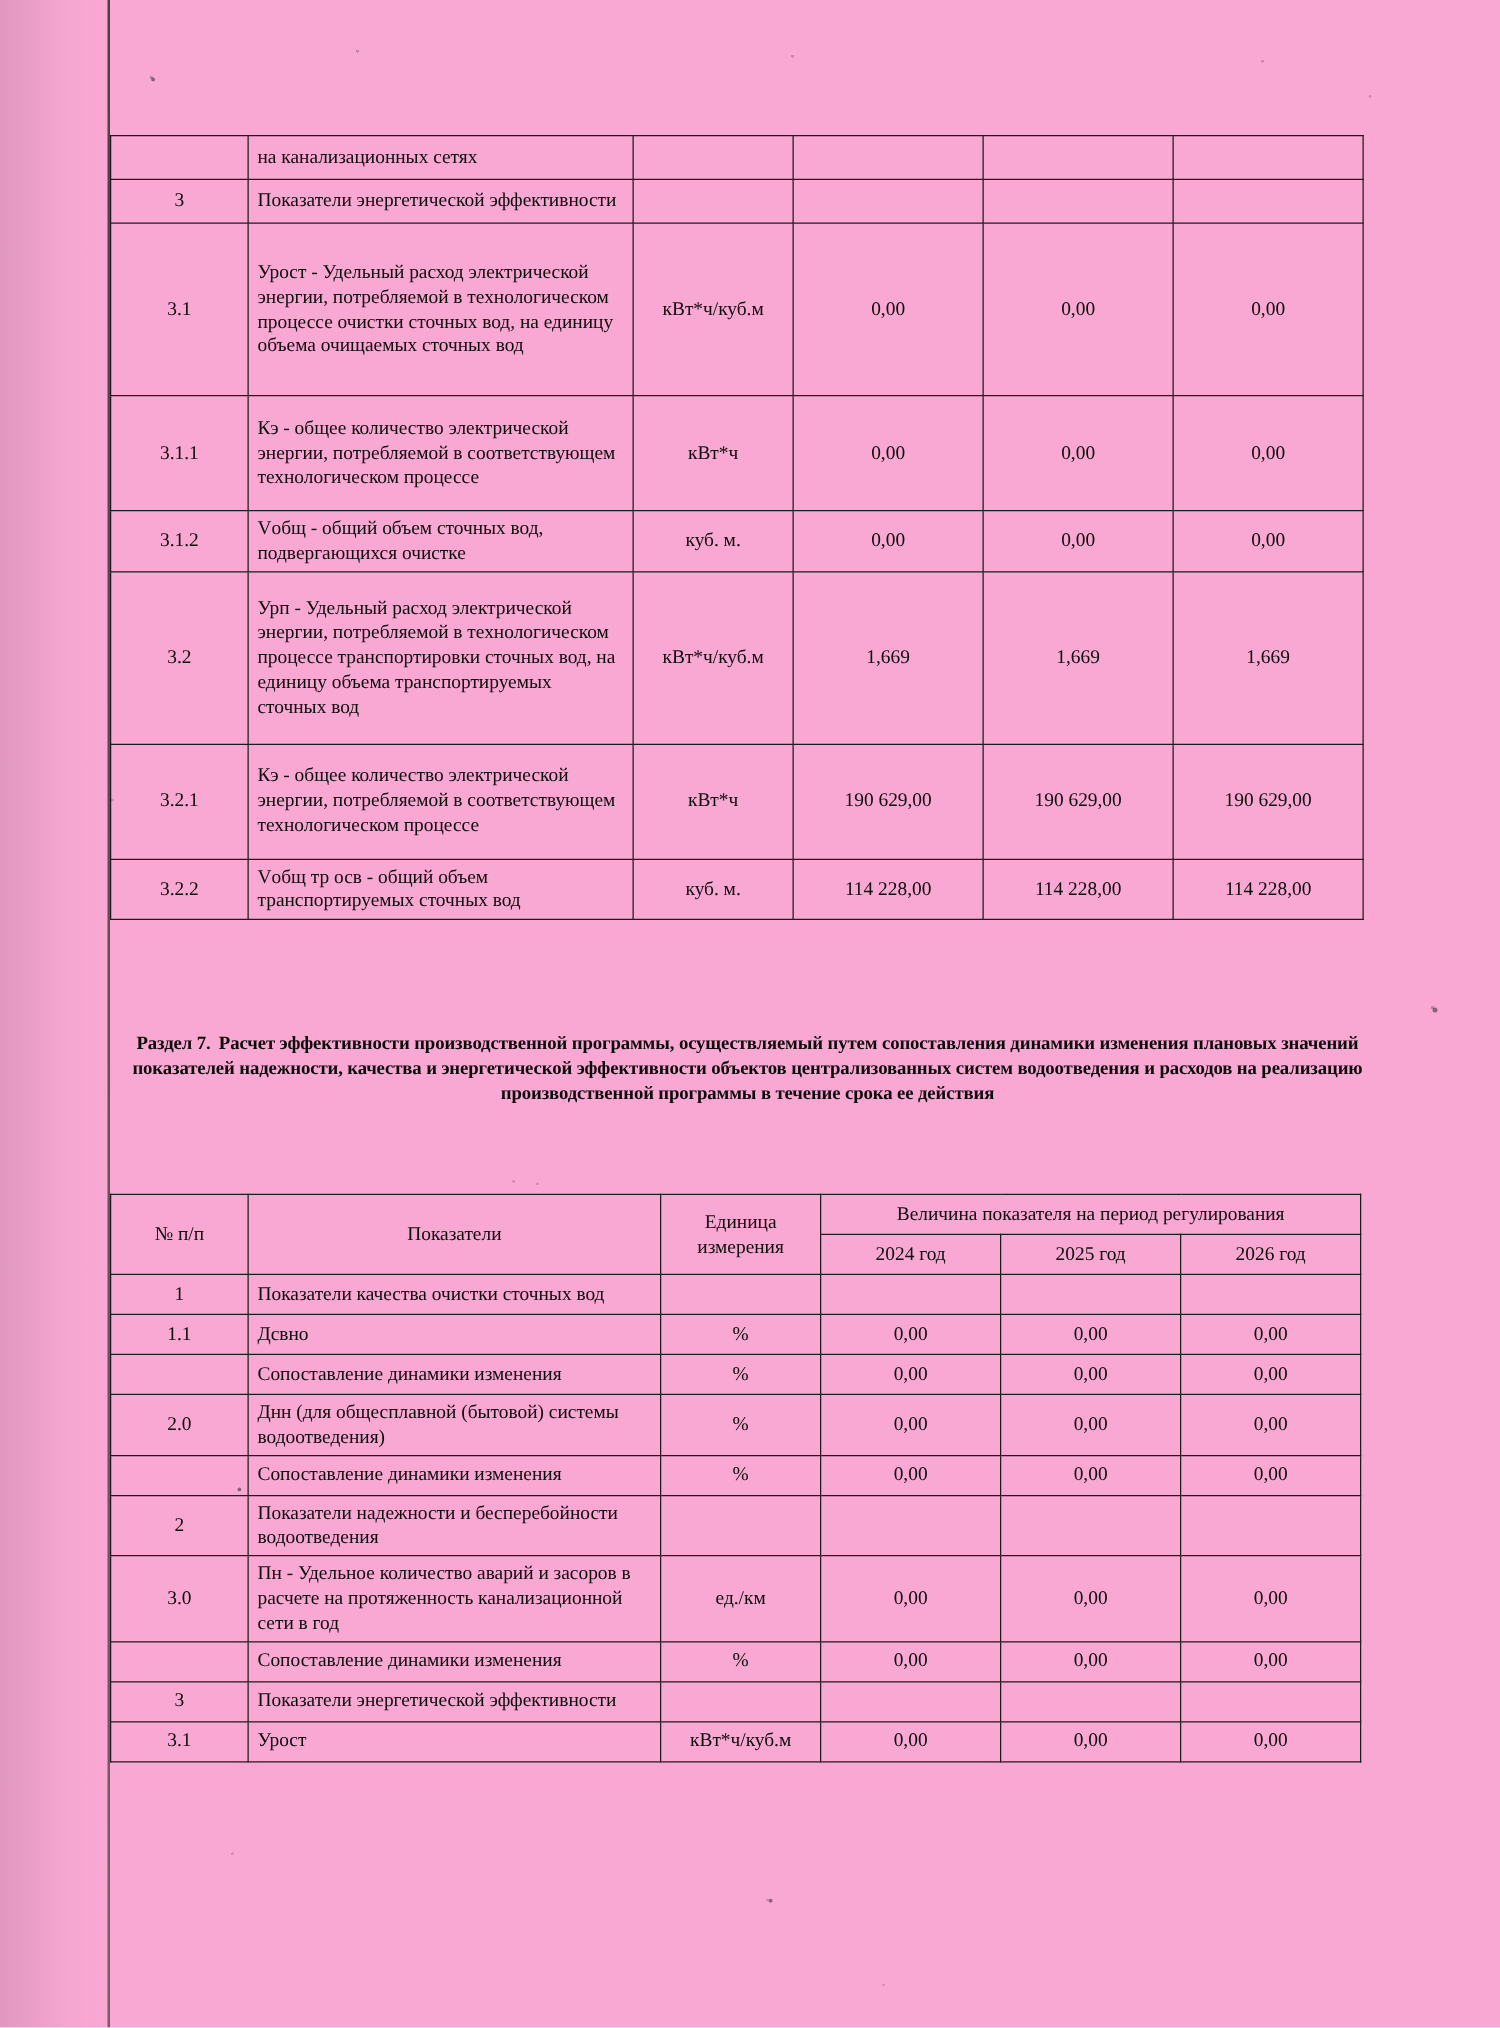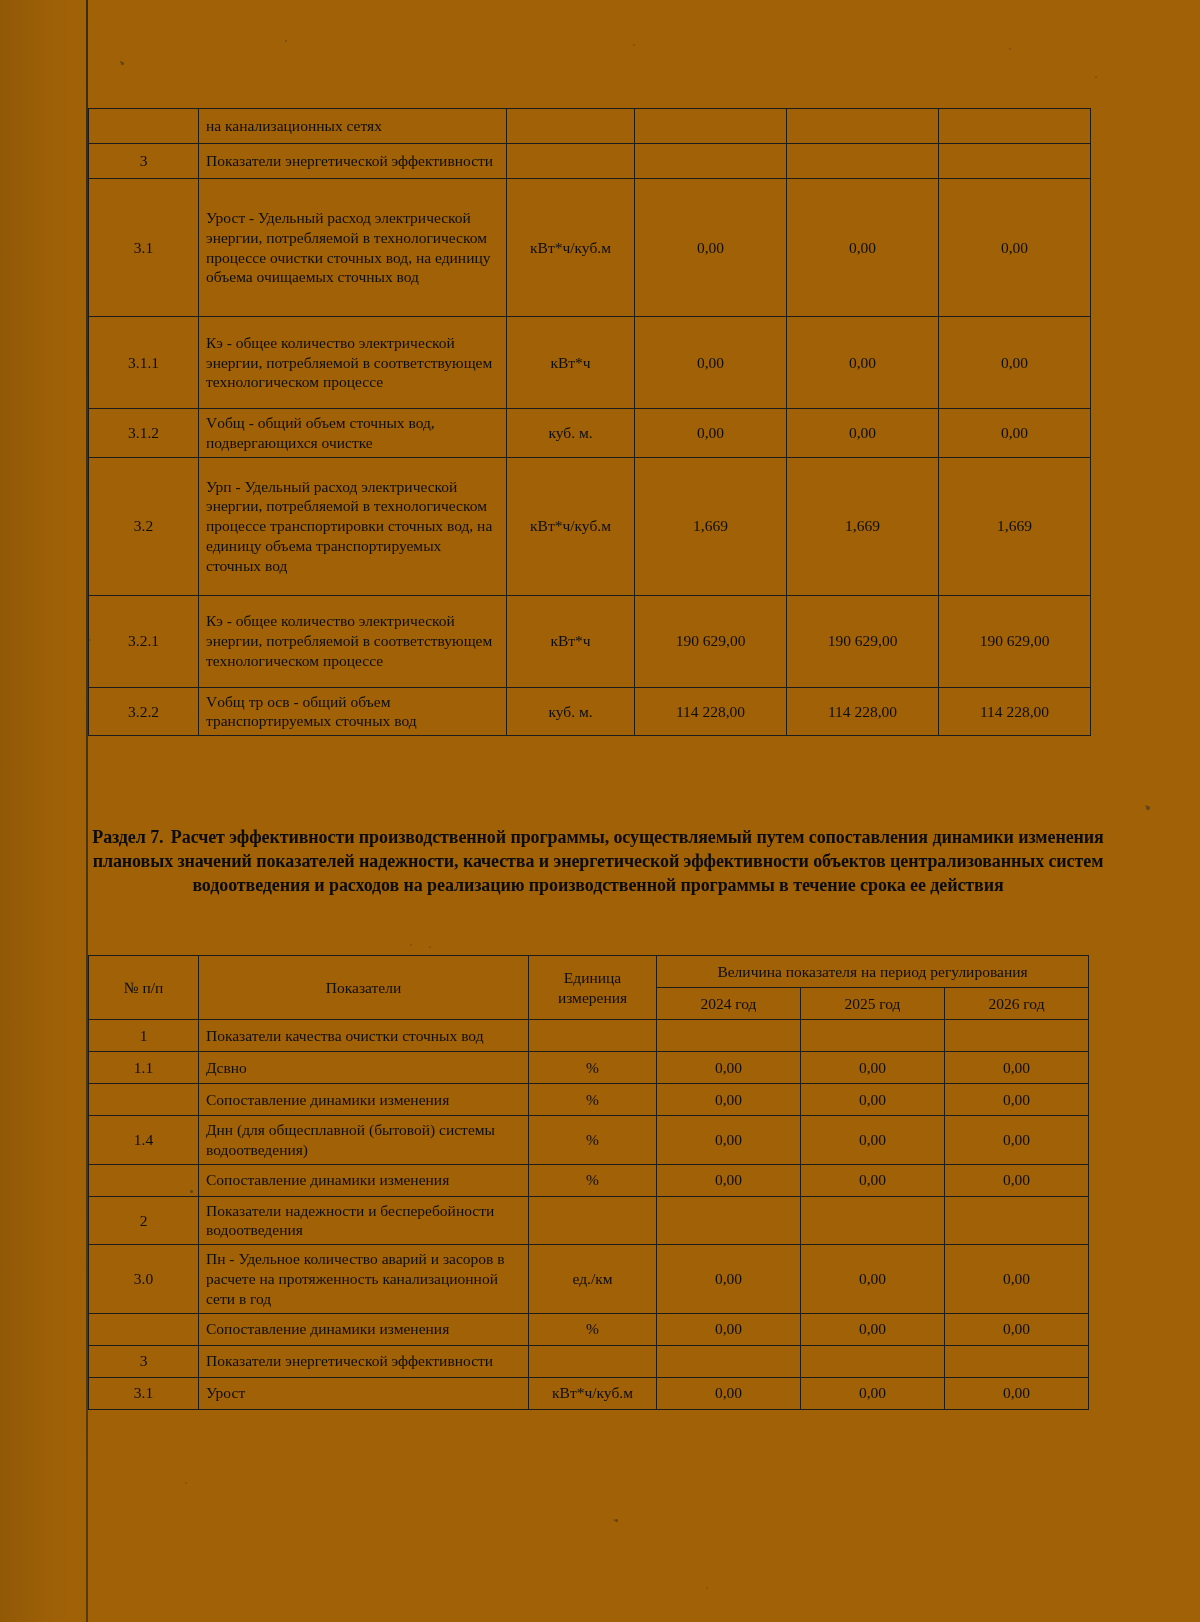--- a/index.html
+++ b/index.html
@@ -13,21 +13,21 @@
     position: relative;
     font-family: "Liberation Serif", serif;
     color: #111111;
     overflow: hidden;
   }
 
   
   .page {
     position: absolute;
     inset: 0;
-    background: #a16207;
+    background: #f9a8d4;
   }
   .scan-noise {
     position: absolute;
     inset: 0;
     pointer-events: none;
     opacity: .55;
     background-image:
       radial-gradient(circle at 121px 62px, rgba(30,30,30,.55) 0 1.1px, transparent 1.4px),
       radial-gradient(circle at 286px 41px, rgba(30,30,30,.45) 0 1px, transparent 1.3px),
       radial-gradient(circle at 634px 45px, rgba(30,30,30,.40) 0 1px, transparent 1.3px),
@@ -87,21 +87,21 @@
   #table-upper td { height: 26px; }
 
   
   #section-heading {
     position: absolute;
     left: 92px;
     top: 826px;
     width: 1012px;
     text-align: center;
     font-weight: bold;
-    font-size: 18px;
+    font-size: 15px;
     line-height: 1.33;
     letter-spacing: -0.1px;
     color: #0b0b0b;
   }
   #section-heading .sec-no { margin-right: 3px; }
 
   
   #table-lower {
     position: absolute;
     left: 88px;
@@ -261,21 +261,21 @@
       </tr>
       <tr>
         <td class="c-num"></td>
         <td class="c-name">Сопоставление динамики изменения</td>
         <td class="c-unit">%</td>
         <td class="c-val">0,00</td>
         <td class="c-val">0,00</td>
         <td class="c-val">0,00</td>
       </tr>
       <tr class="tall">
-        <td class="c-num">1.4</td>
+        <td class="c-num">2.0</td>
         <td class="c-name">Днн (для общесплавной (бытовой) системы водоотведения)</td>
         <td class="c-unit">%</td>
         <td class="c-val">0,00</td>
         <td class="c-val">0,00</td>
         <td class="c-val">0,00</td>
       </tr>
       <tr>
         <td class="c-num"></td>
         <td class="c-name">Сопоставление динамики изменения</td>
         <td class="c-unit">%</td>

